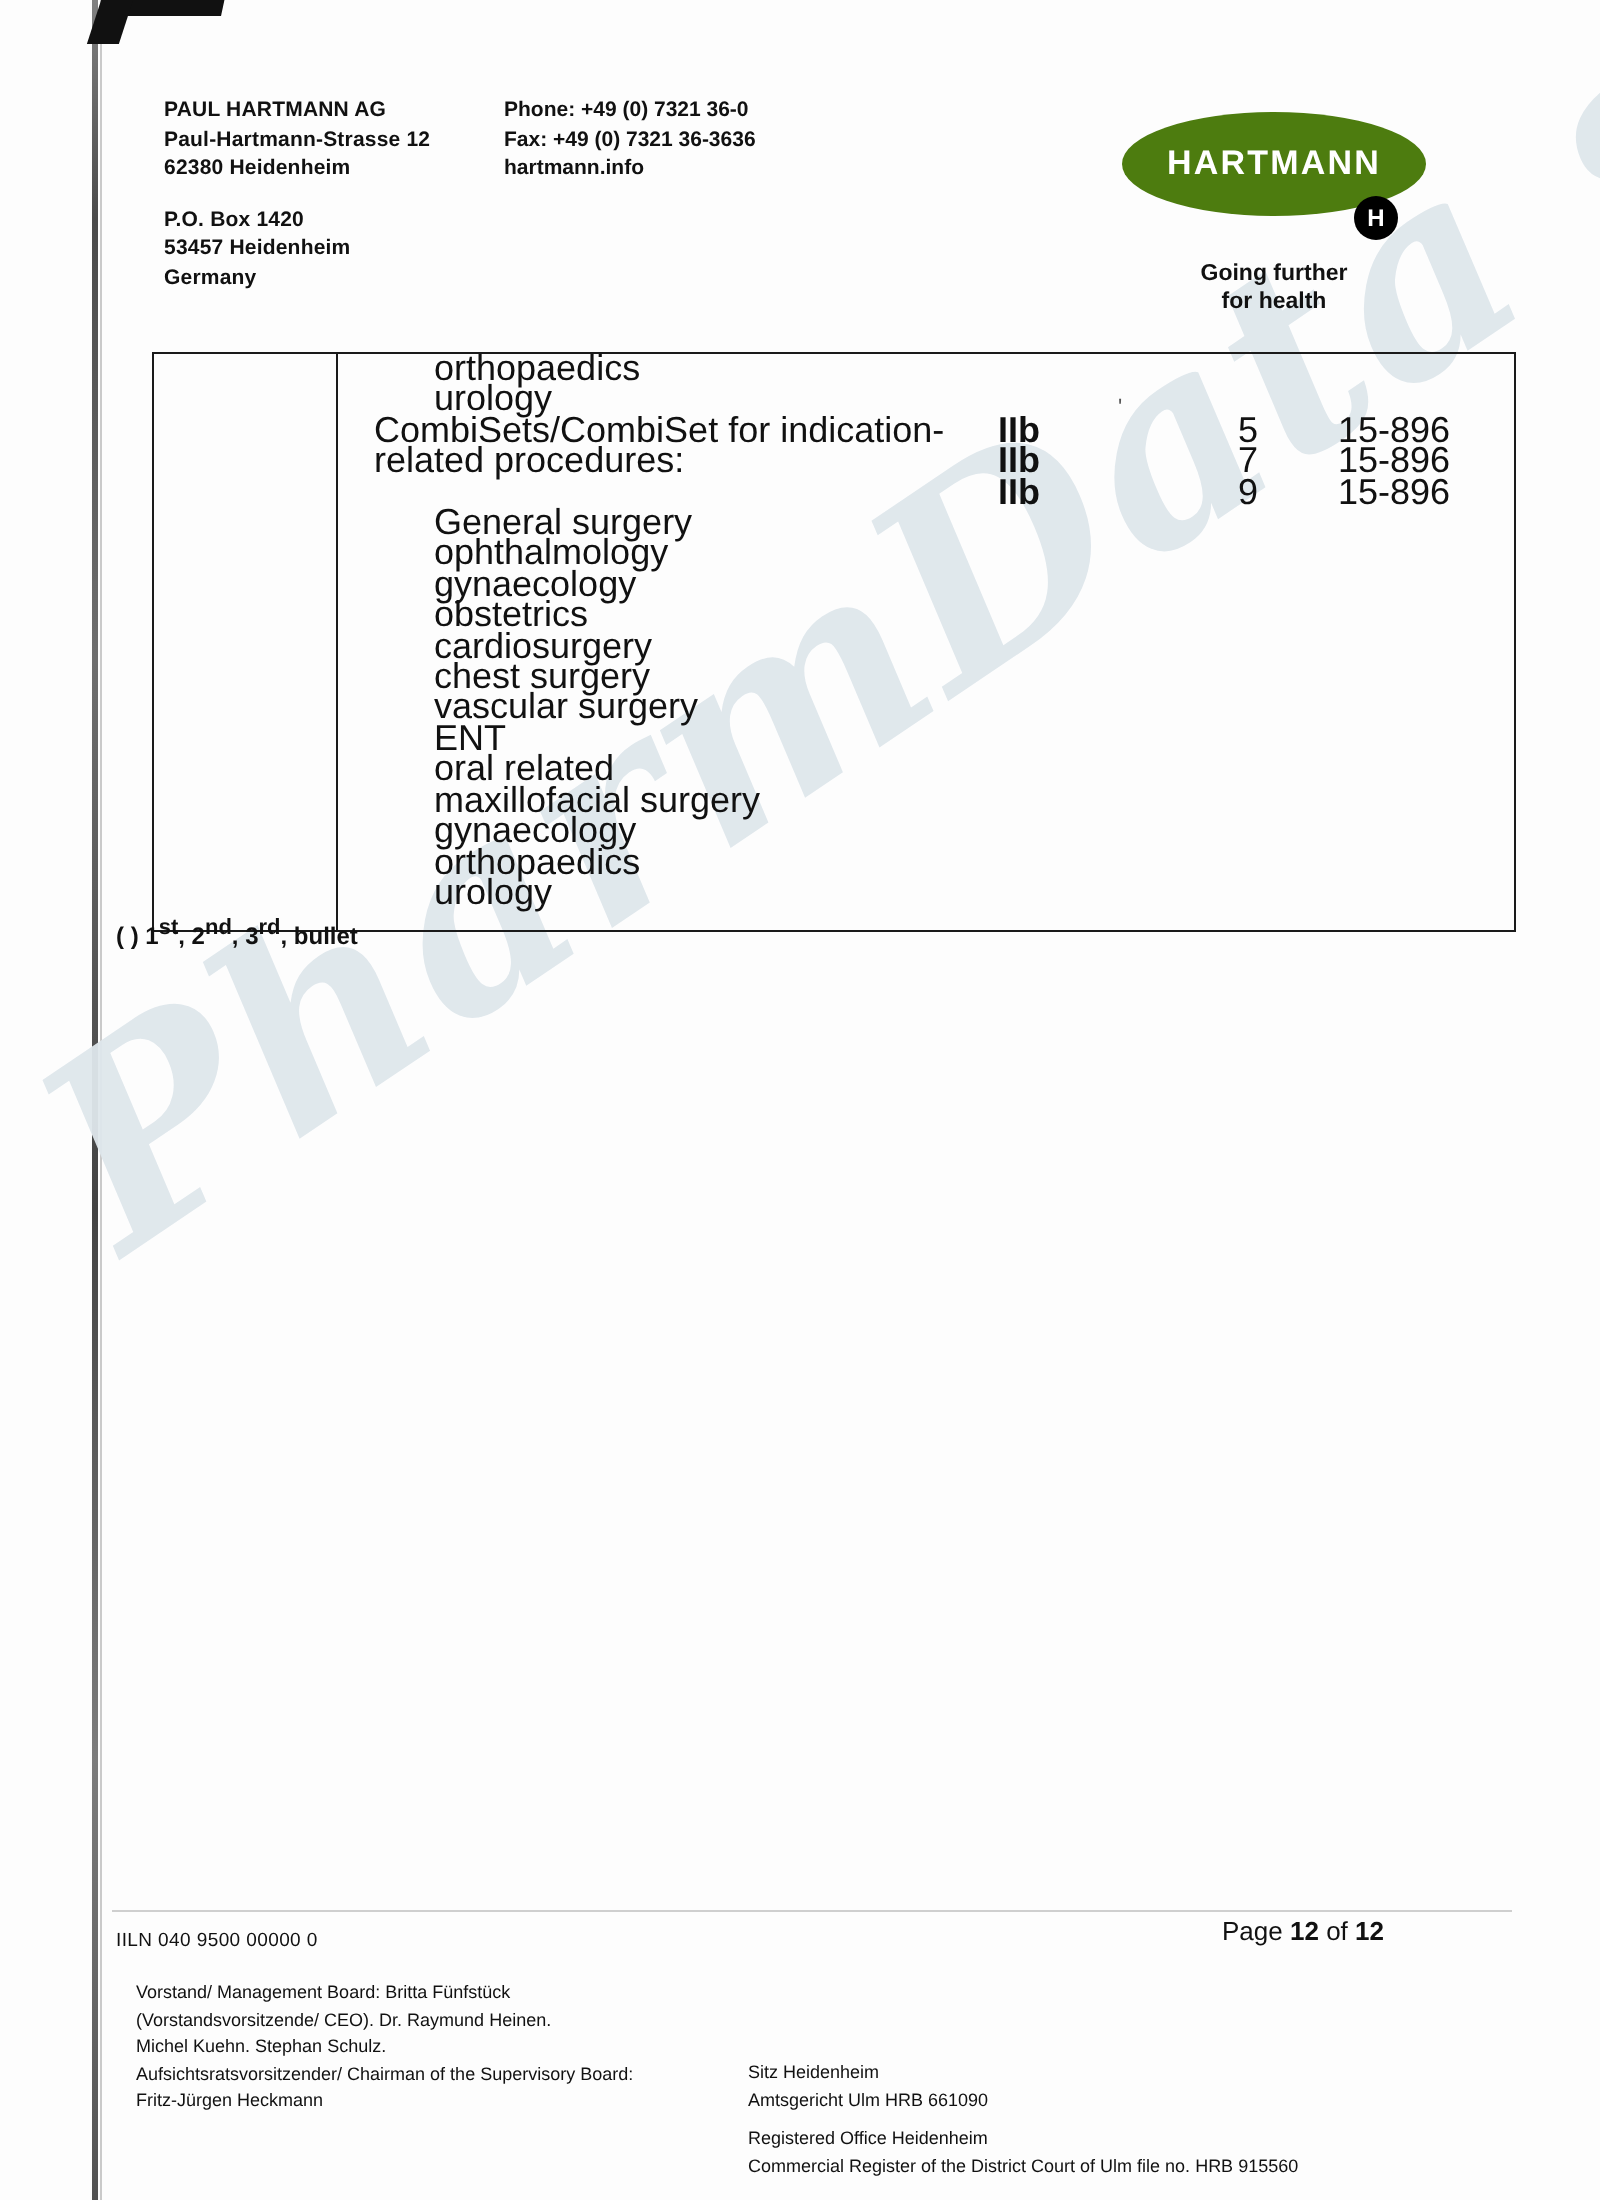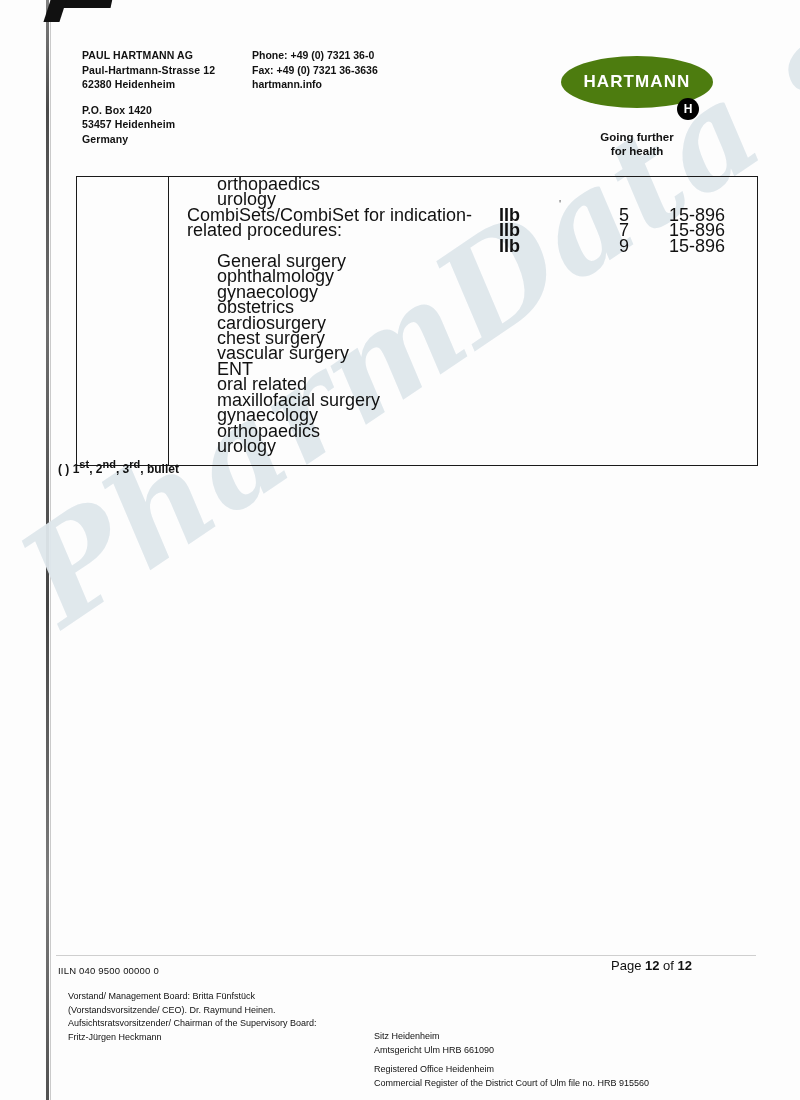--- a/index.html
+++ b/index.html
@@ -432,20 +432,21 @@
   <div class="page-num">
     <span>Page </span><b>12</b><span> of </span><b>12</b>
   </div>
 
   <div class="footer-rule"></div>
   <div class="iln">IILN 040 9500 00000 0</div>
 
   <div class="foot-left">
     <div>Vorstand/ Management Board: Britta Fünfstück</div>
     <div>(Vorstandsvorsitzende/ CEO). Dr. Raymund Heinen.</div>
+    <div>Michel Kuehn. Stephan Schulz.</div>
     <div>Aufsichtsratsvorsitzender/ Chairman of the Supervisory Board:</div>
     <div>Fritz-Jürgen Heckmann</div>
   </div>
 
   <div class="foot-right">
     <div class="grp">
       <div>Sitz Heidenheim</div>
       <div>Amtsgericht Ulm HRB 661090</div>
     </div>
     <div>

